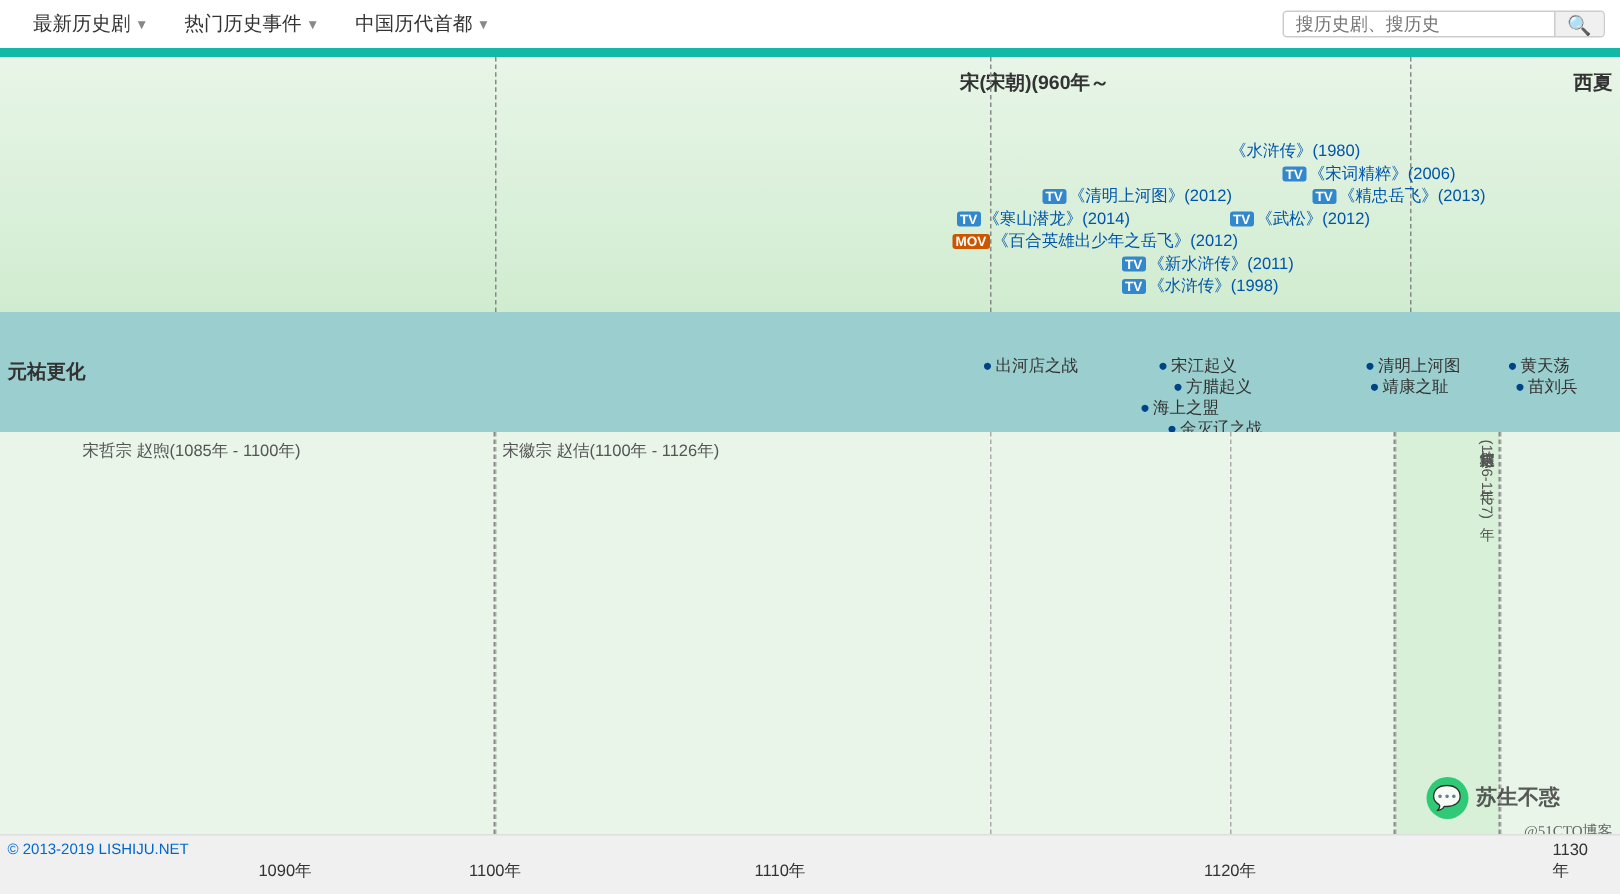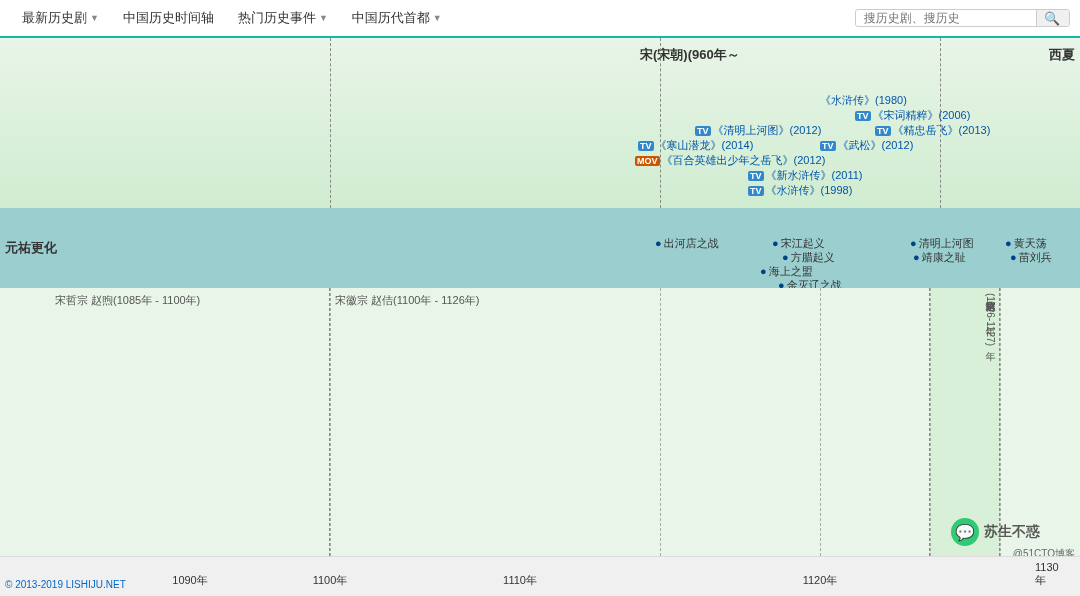--- a/index.html
+++ b/index.html
@@ -1,21 +1,21 @@
 <!DOCTYPE html>
 <html><head>
   <meta charset="utf-8">
   <style>
     * { margin: 0; padding: 0; box-sizing: border-box; }
     body { font-family: "Microsoft YaHei", Arial, sans-serif; font-size: 12px; background: #fff; overflow: hidden; width: 1080px; height: 596px; }
 
     
     .navbar {
       display: flex; align-items: center;
-      background: #fff; border-bottom: 2px solid #14b8a6;
+      background: #fff; border-bottom: 6px solid #14b8a6;
       padding: 0 10px; height: 38px;
     }
     .nav-item {
       display: flex; align-items: center; gap: 3px;
       padding: 0 12px; height: 100%; cursor: pointer;
       font-size: 13px; color: #333; white-space: nowrap;
     }
     .nav-item .arrow { font-size: 9px; color: #888; }
     .nav-spacer { flex: 1; }
     .search-box {
@@ -127,21 +127,21 @@
     }
 
     
     .bottom-bar {
       position: absolute; bottom: 0; left: 0; right: 0;
       height: 40px;
       background: #f0f0f0; border-top: 1px solid #ddd;
       display: flex; align-items: center;
     }
     .copyright {
-      position: absolute; left: 5px; bottom: 6px;
+      position: absolute; left: 5px; bottom: 24px;
       font-size: 10px; color: #0066cc;
     }
 
     
     .year-marker {
       position: absolute; bottom: 8px;
       font-size: 11px; color: #333;
       transform: translateX(-50%);
     }
 
@@ -154,39 +154,36 @@
     .watermark-icon {
       width: 28px; height: 28px; background: #07c160;
       border-radius: 50%; display: flex; align-items: center; justify-content: center;
       color: white; font-size: 16px;
     }
     .watermark-text {
       font-size: 14px; color: #333; font-weight: bold;
     }
     .watermark-sub {
       position: absolute; bottom: 35px; right: 5px;
-      font-size: 10px; color: #666;
+      font-size: 10px; color: #666; font-family: Liberation Serif, serif;
     }
 
     
     .main-vline {
       position: absolute; top: 0; bottom: 0;
       border-left: 1px dashed #888;
     }
   </style>
 </head>
 <body>
 
 <div class="navbar">
   <div class="nav-item">
     <span>最新历史剧</span>
     <span class="arrow">▼</span>
-  </div>
-  <div class="nav-item">
-    <span>中国历史时间轴</span>
   </div>
   <div class="nav-item">
     <span>热门历史事件</span>
     <span class="arrow">▼</span>
   </div>
   <div class="nav-item">
     <span>中国历代首都</span>
     <span class="arrow">▼</span>
   </div>
   <div class="nav-spacer"></div>

